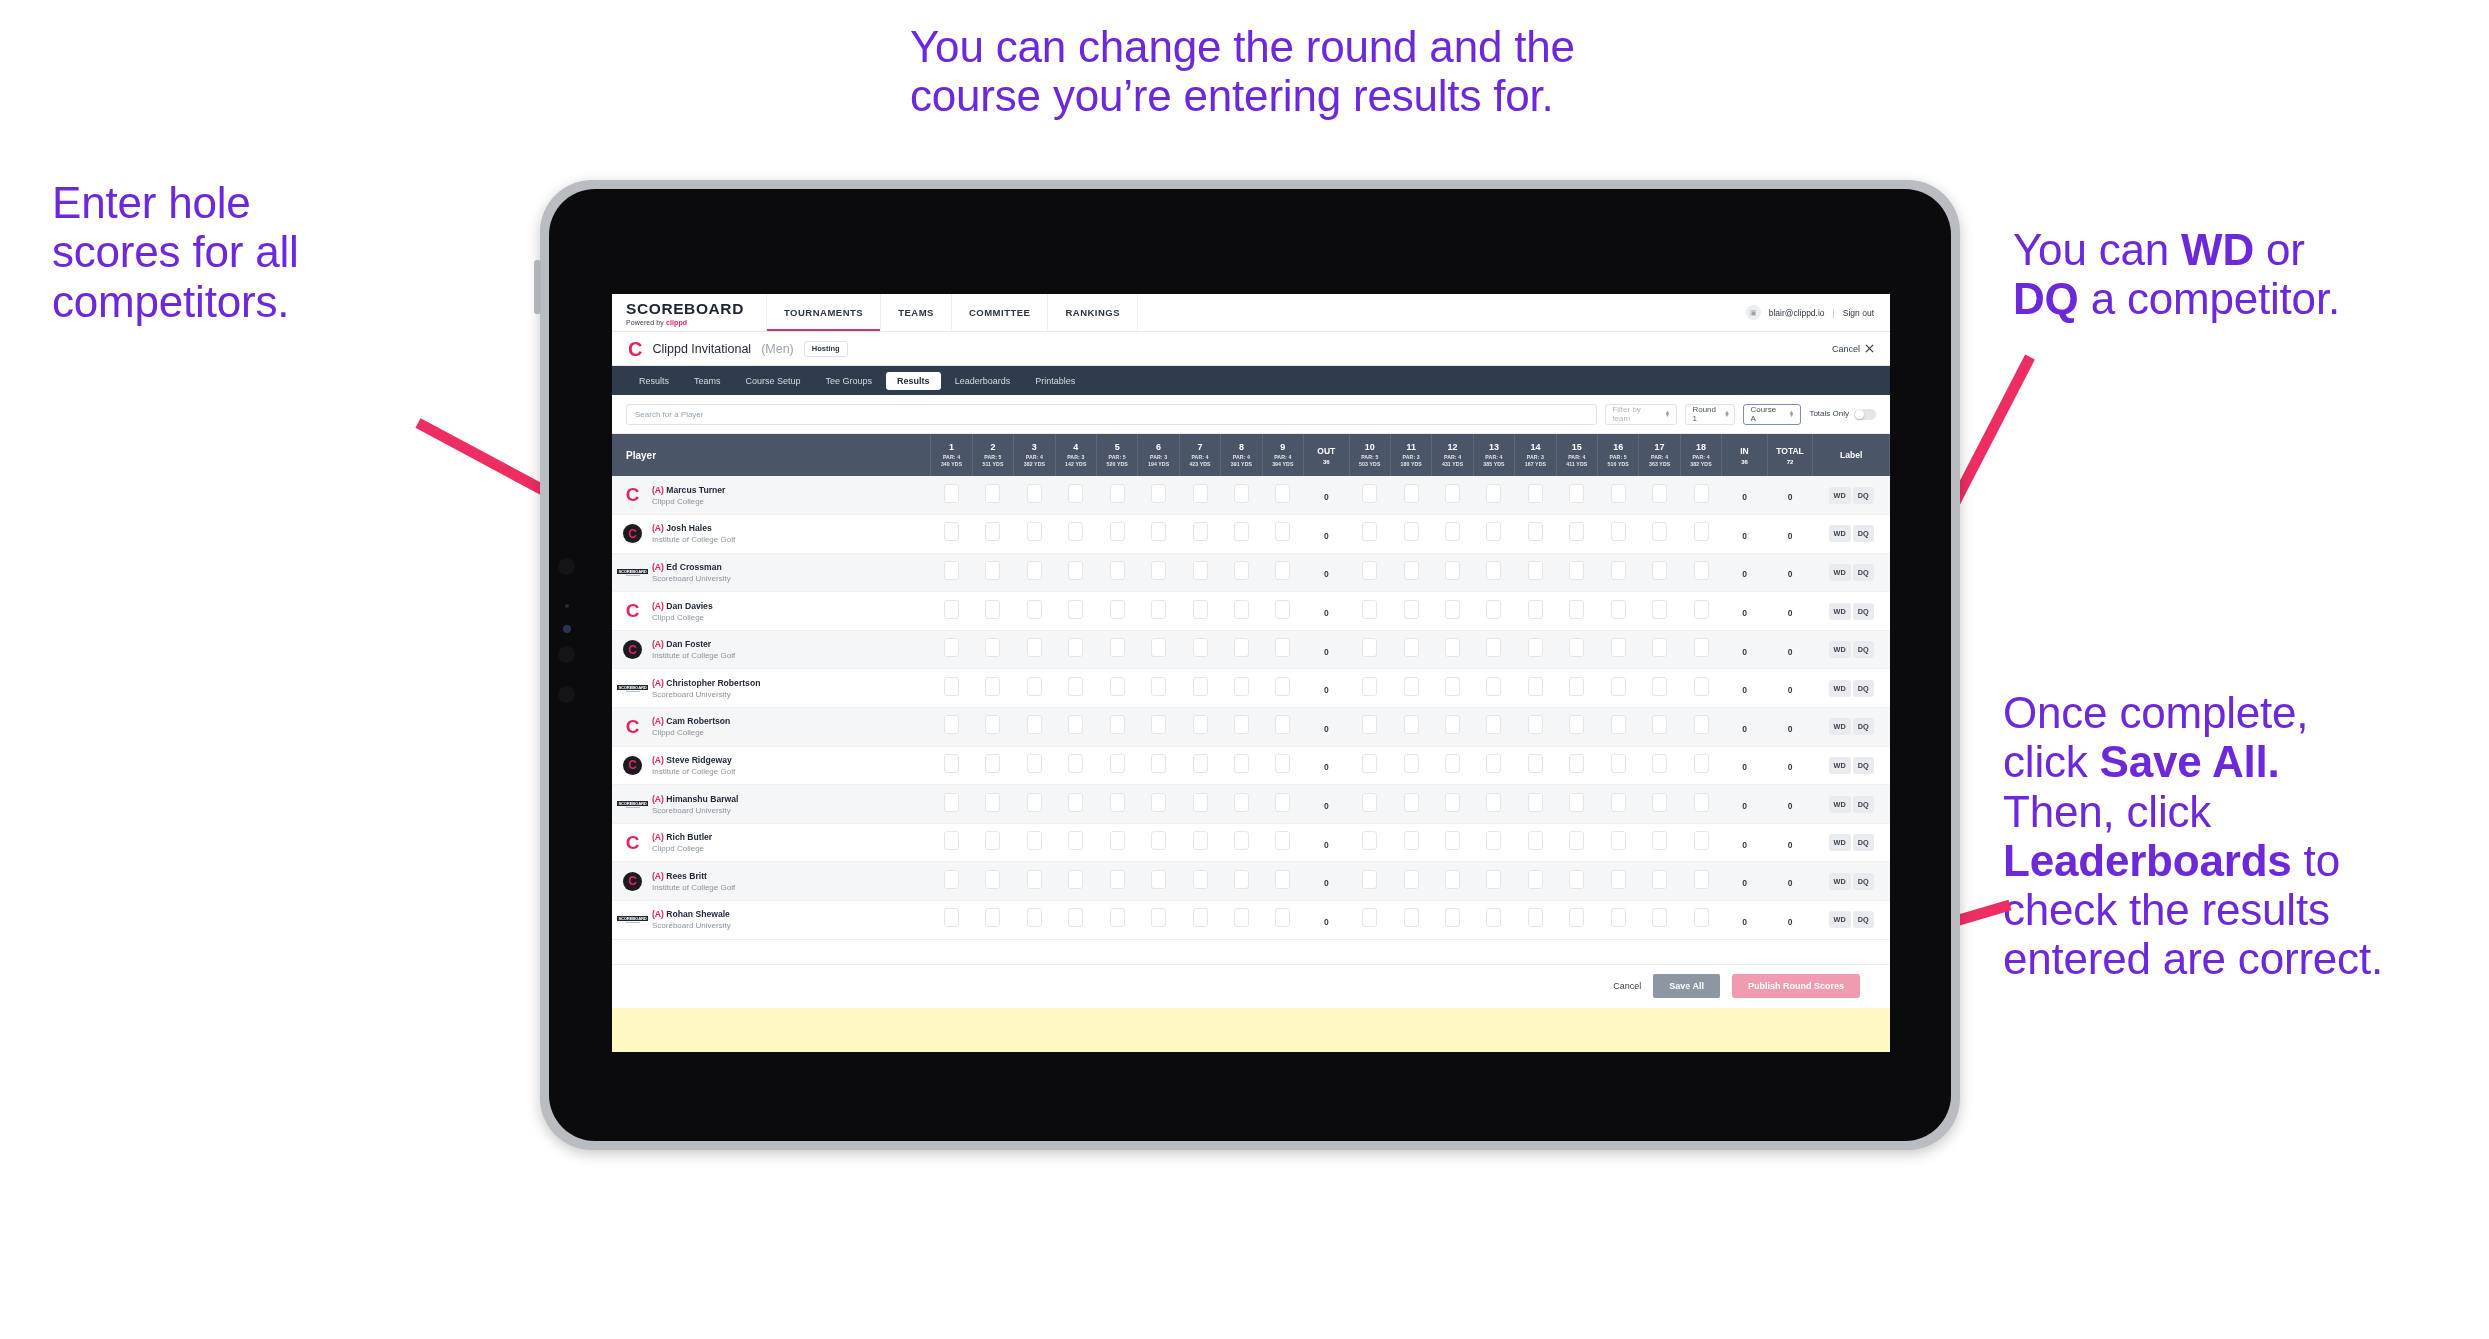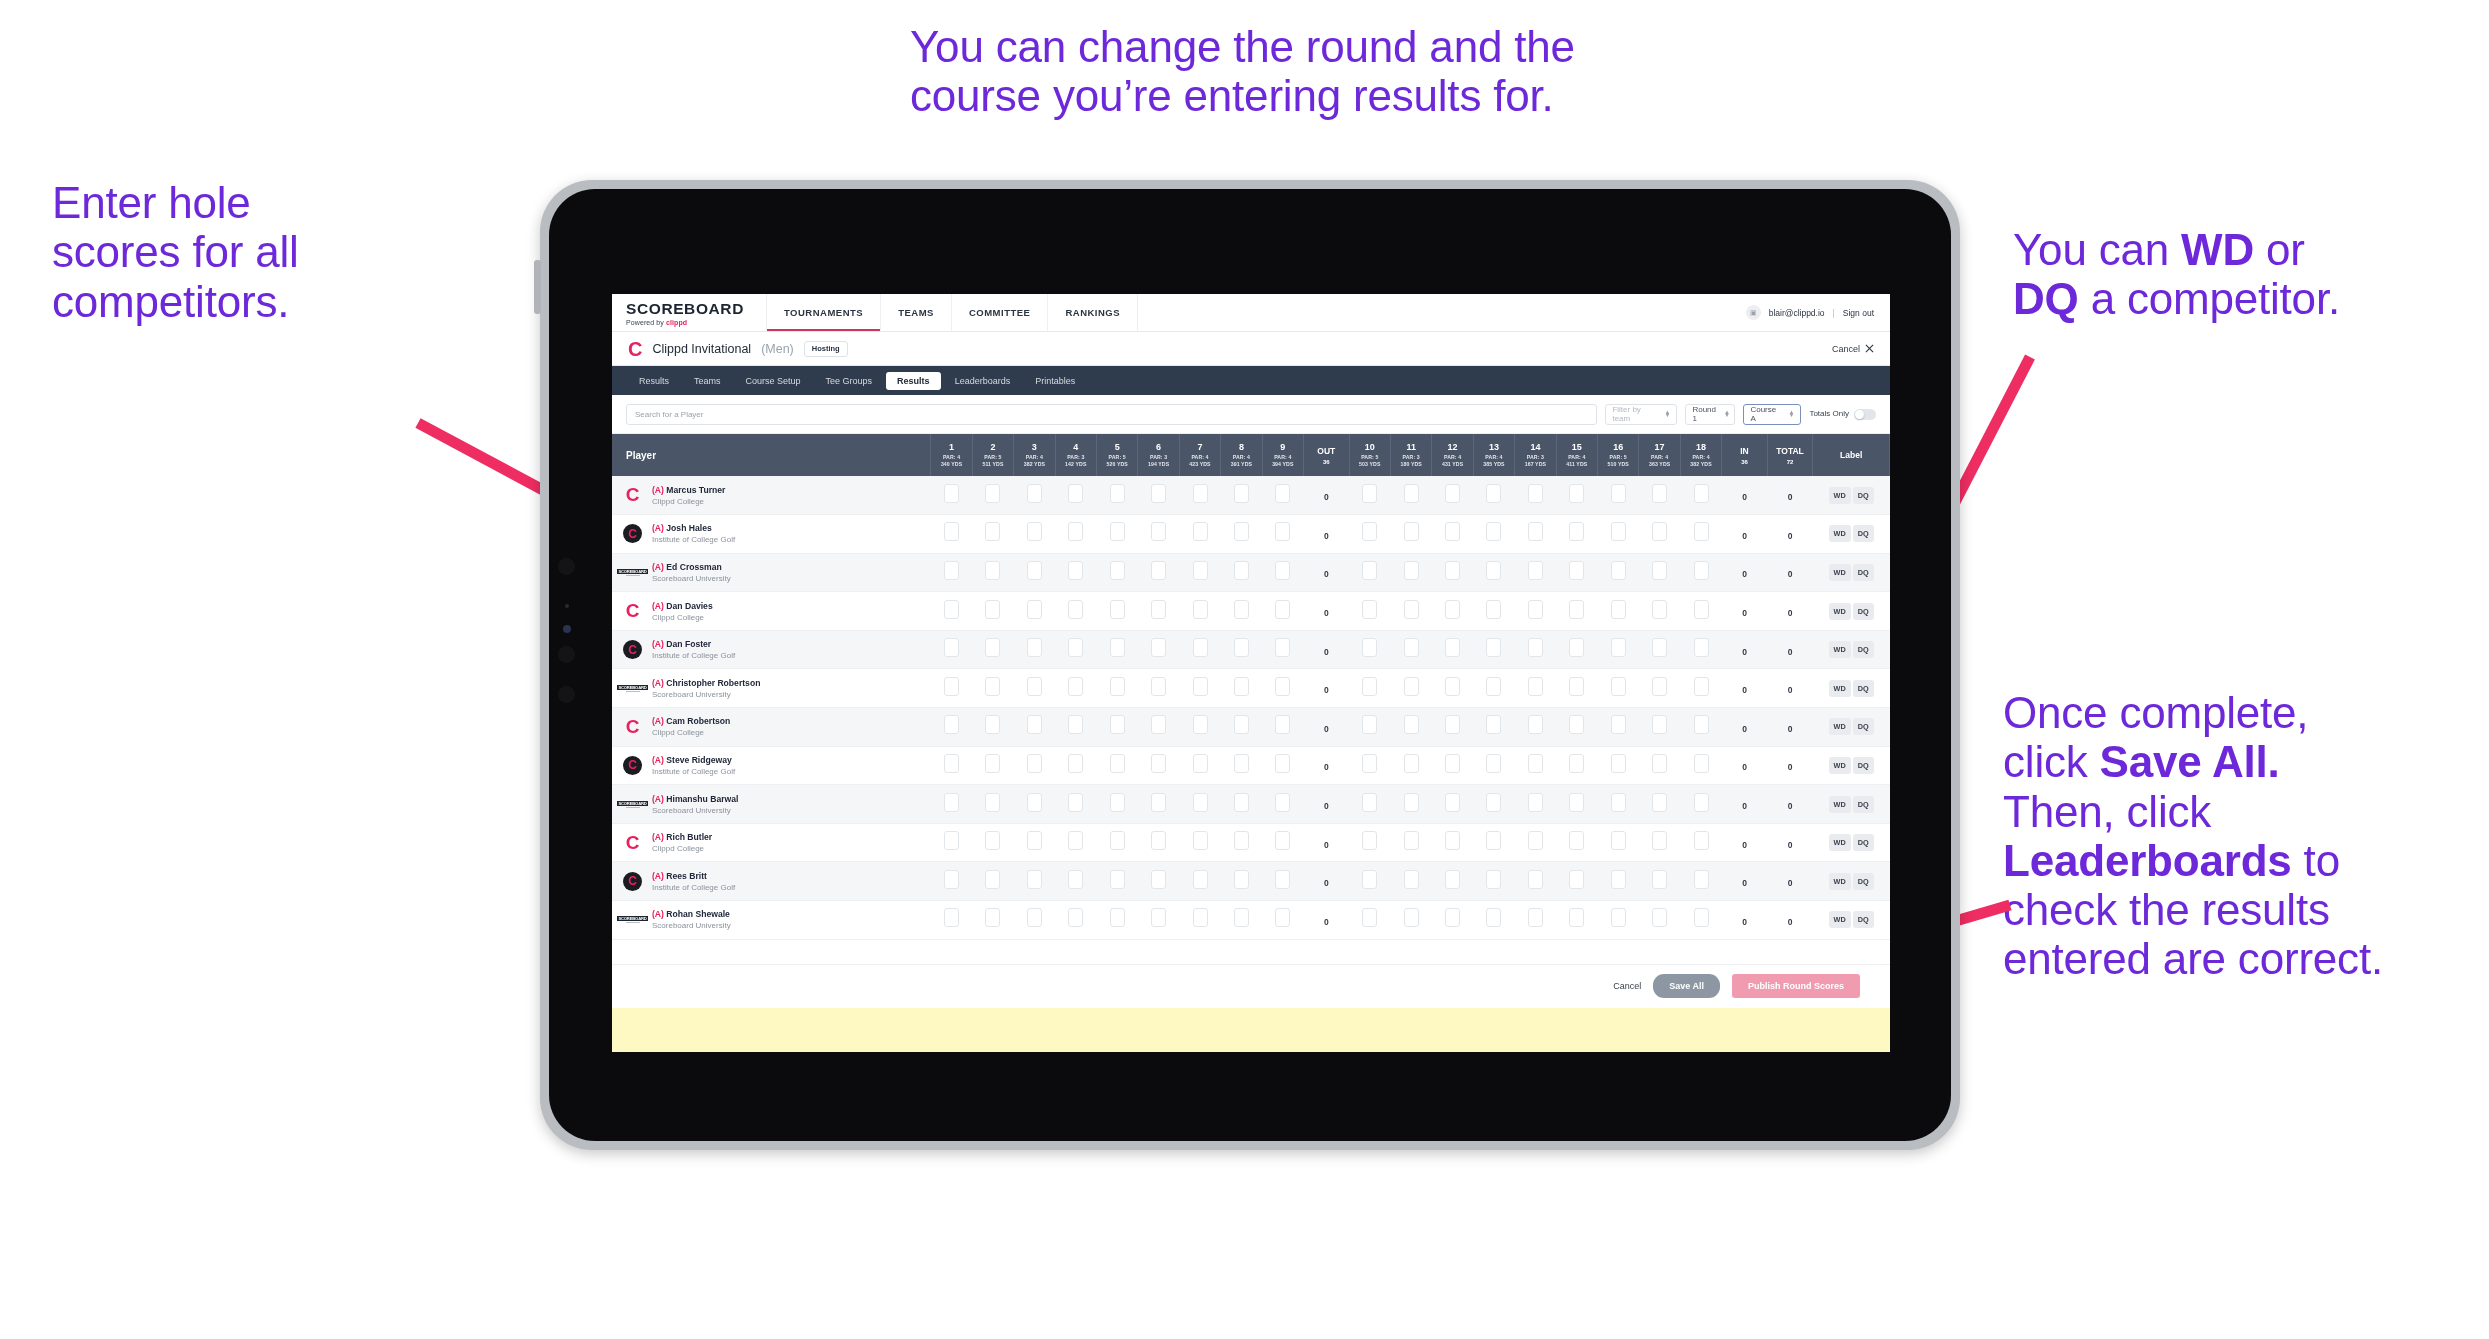--- a/index.html
+++ b/index.html
@@ -209,21 +209,21 @@
   }
 
   
   .footer {
     height:44px; background:#fff; border-top:1px solid #eceef0;
     display:flex; align-items:center; justify-content:flex-end; gap:12px; padding-right:30px;
   }
   .btn-cancel { font-size:9px; color:#3b424f; cursor:pointer; }
   .btn-save {
     background:#8d96a3; color:#fff; font-size:9px; font-weight:600;
-    padding:7px 16px; border-radius:11px; cursor:pointer;
+    padding:7px 16px; border-radius:2px; cursor:pointer;
   }
   .btn-publish {
     background:#f09bb0; color:#fff; font-size:9px; font-weight:600;
     padding:7px 16px; border-radius:3px; cursor:pointer;
   }
   .spacer-bottom { height:24px; background:#fff; }
 </style>
 </head>
 <body>
 

